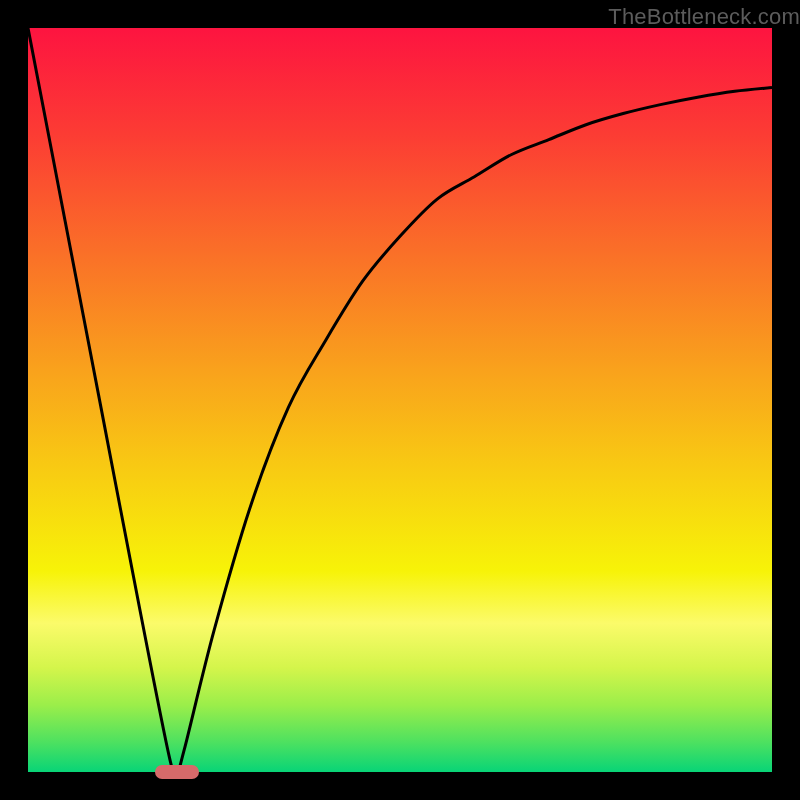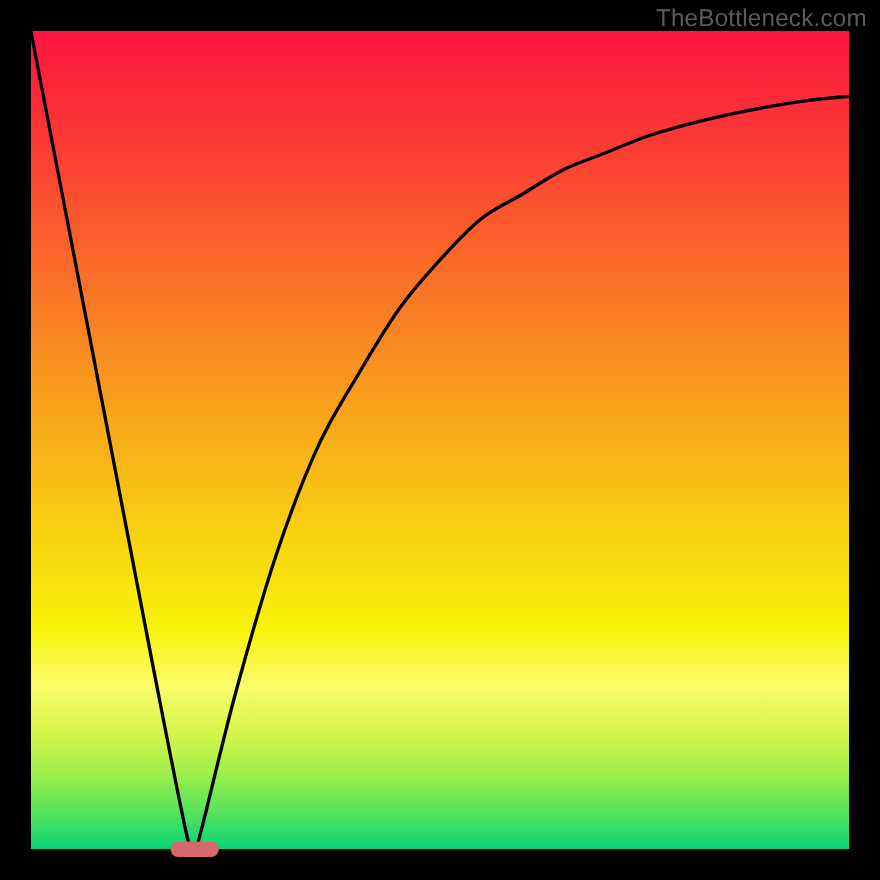--- a/index.html
+++ b/index.html
@@ -12,21 +12,21 @@
   }
   .frame {
     width: 800px;
     height: 800px;
     background: #000;
     position: relative;
   }
   .watermark {
     position: absolute;
     top: 4px;
-    right: 12px;
+    right: 0;
     color: #5c5c5c;
     font-size: 22px;
     font-weight: 500;
     letter-spacing: 0.2px;
     z-index: 5;
   }
   .plot {
     position: absolute;
     left: 28px;
     top: 28px;

